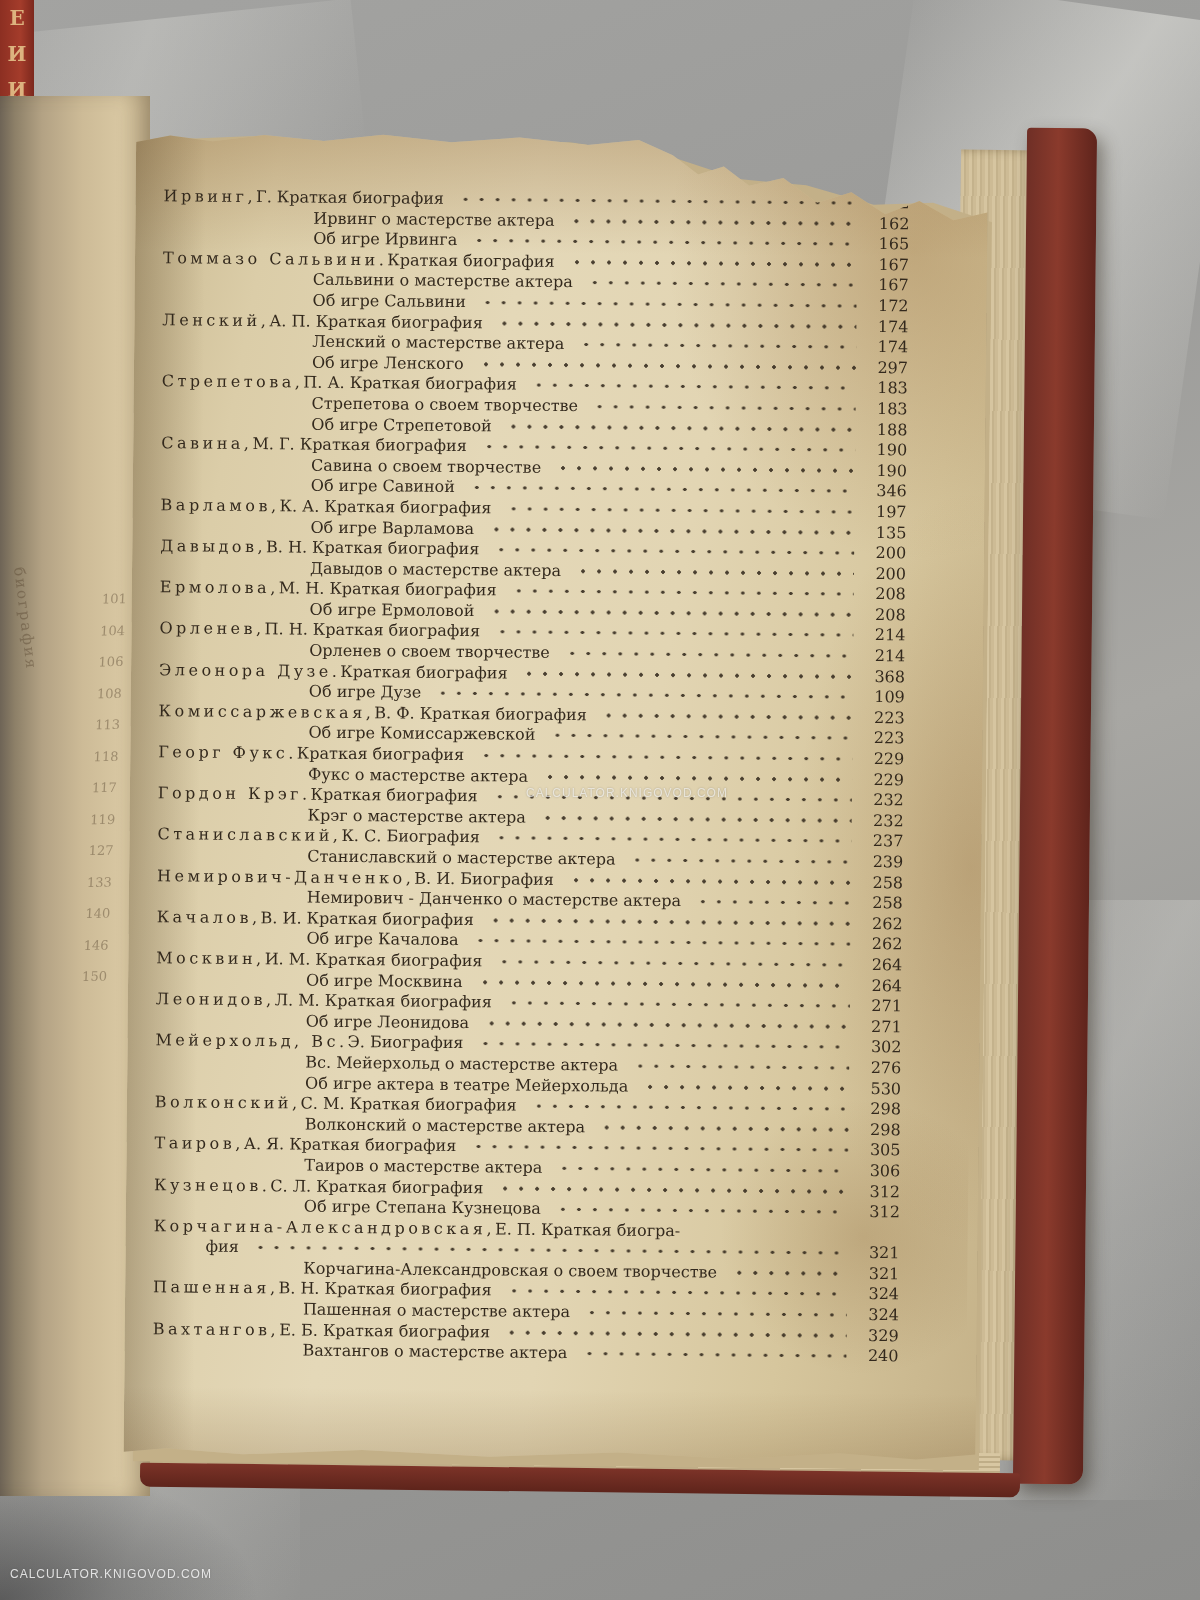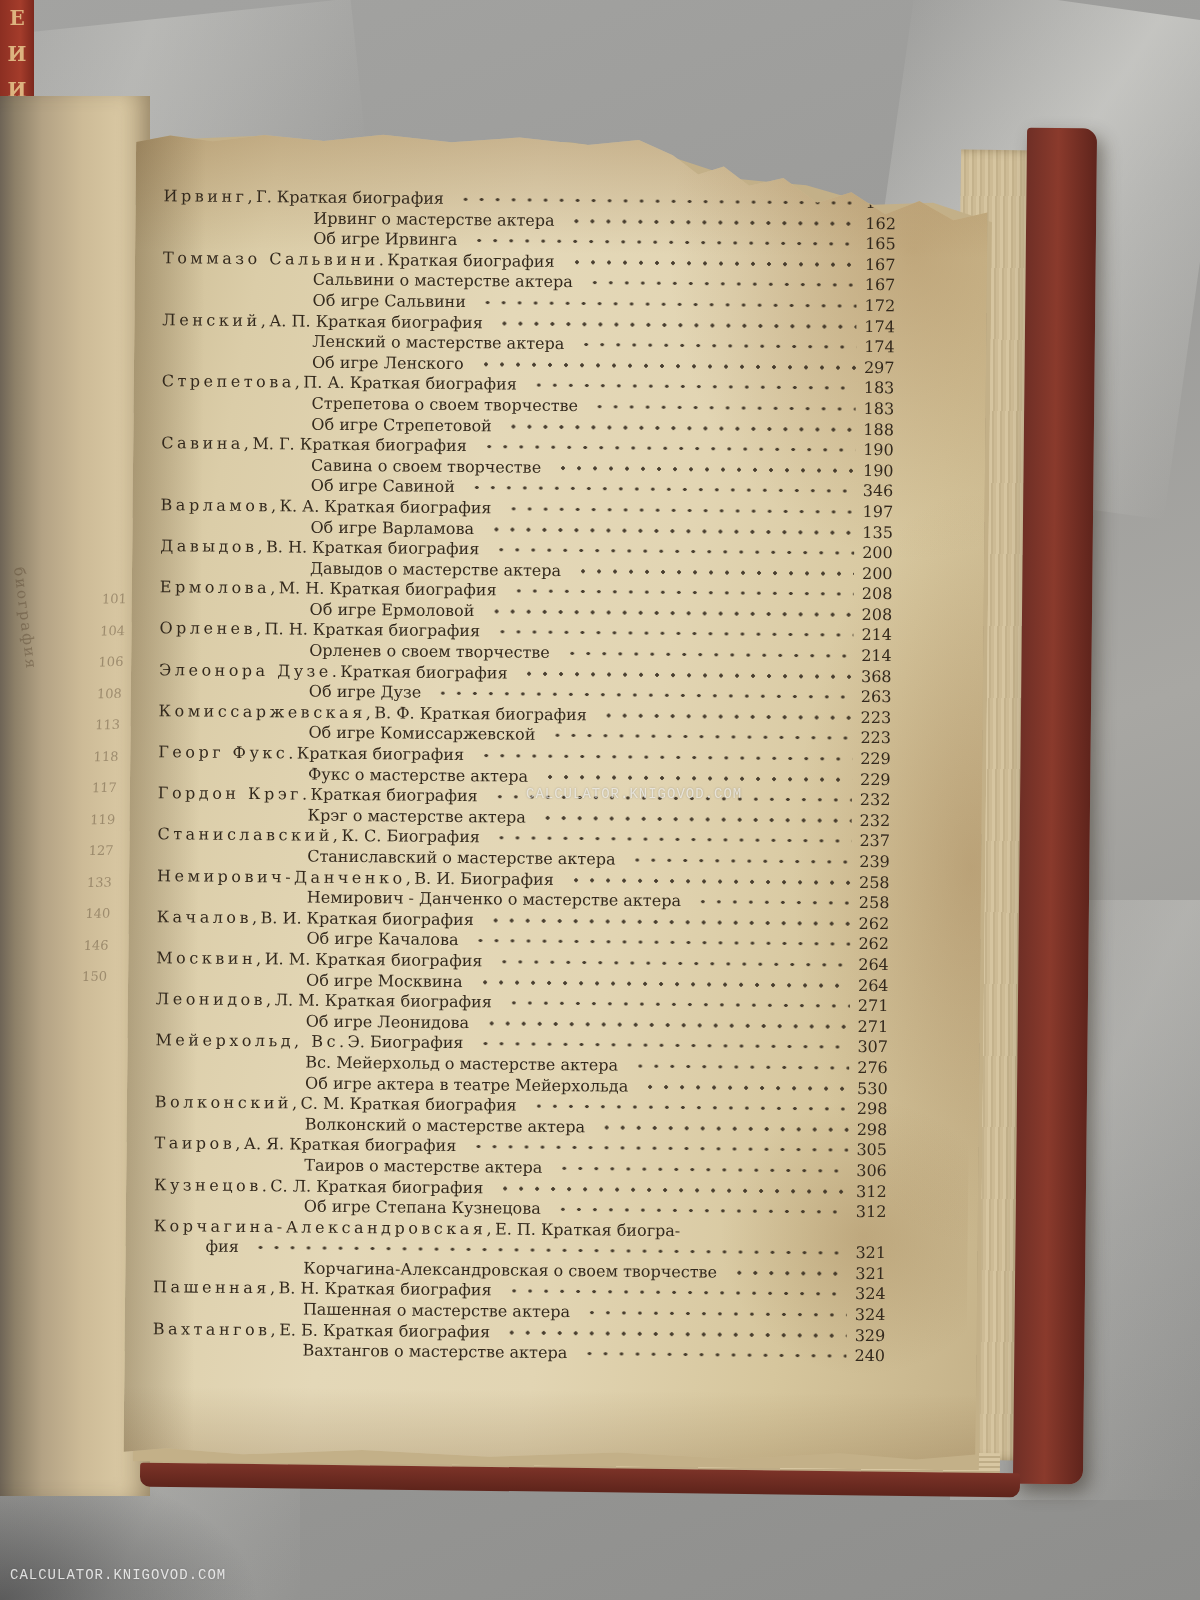--- a/index.html
+++ b/index.html
@@ -69,25 +69,25 @@
   
   .toc{position:absolute;left:28px;top:86px;right:78px;color:#33291d;}
   .row{display:flex;align-items:baseline;height:20.6px;font-size:16px;white-space:nowrap;}
   .row .sp{letter-spacing:3.5px;}
   .row.lvl1{padding-left:150px;}
   .row.lvl2{padding-left:52px;}
   .row .lead{flex:1 1 auto;align-self:stretch;margin:0 8px 0 10px;
        background-image:radial-gradient(circle,rgba(51,41,29,.88) 1.55px,rgba(51,41,29,0) 1.9px);
        background-size:16px 100%;background-position:4px 62%;background-repeat:repeat-x;}
   .row .lead.none{background-image:none;}
-  .row .pg{width:44px;text-align:left;font-size:16px;}
-
-  
-  .wm{position:absolute;color:rgba(255,255,255,.62);font-family:Liberation Mono, monospace;
-       font-size:14px;letter-spacing:1px;text-shadow:0 0 2px rgba(80,80,80,.4);}
+  .row .pg{width:44px;text-align:right;font-size:16px;}
+
+  
+  .wm{position:absolute;color:rgba(255,255,255,.62);font-family:Liberation Sans, sans-serif;
+       font-size:12px;letter-spacing:1px;text-shadow:0 0 2px rgba(80,80,80,.4);}
   #wm-center{left:526px;top:786px;}
   #wm-bottom{left:10px;top:1567px;color:rgba(255,255,255,.8);}
 </style>
 </head>
 <body>
 
 <div class="streak" id="streak1"></div>
 <div class="streak" id="streak2"></div>
 <div class="streak" id="streak3"></div>
 <div class="streak" id="streak4"></div>
@@ -274,21 +274,21 @@
       <div class="row lvl0">
     <span class="sp">Элеонора Дузе.</span>
         <span class="rest"> Краткая биография</span>
     <span class="lead"></span>
     <span class="pg">368</span>
   </div>
       <div class="row lvl1">
     <span class="sp"></span>
         <span class="rest">Об игре Дузе</span>
     <span class="lead"></span>
-    <span class="pg">263</span>
+    <span class="pg">109</span>
   </div>
       <div class="row lvl0">
     <span class="sp">Комиссаржевская,</span>
         <span class="rest"> В. Ф. Краткая биография</span>
     <span class="lead"></span>
     <span class="pg">223</span>
   </div>
       <div class="row lvl1">
     <span class="sp"></span>
         <span class="rest">Об игре Комиссаржевской</span>
@@ -376,21 +376,21 @@
       <div class="row lvl1">
     <span class="sp"></span>
         <span class="rest">Об игре Леонидова</span>
     <span class="lead"></span>
     <span class="pg">271</span>
   </div>
       <div class="row lvl0">
     <span class="sp">Мейерхольд, Вс.</span>
         <span class="rest"> Э. Биография</span>
     <span class="lead"></span>
-    <span class="pg">307</span>
+    <span class="pg">302</span>
   </div>
       <div class="row lvl1">
     <span class="sp"></span>
         <span class="rest">Вс. Мейерхольд о мастерстве актера</span>
     <span class="lead"></span>
     <span class="pg">276</span>
   </div>
       <div class="row lvl1">
     <span class="sp"></span>
         <span class="rest">Об игре актера в театре Мейерхольда</span>

